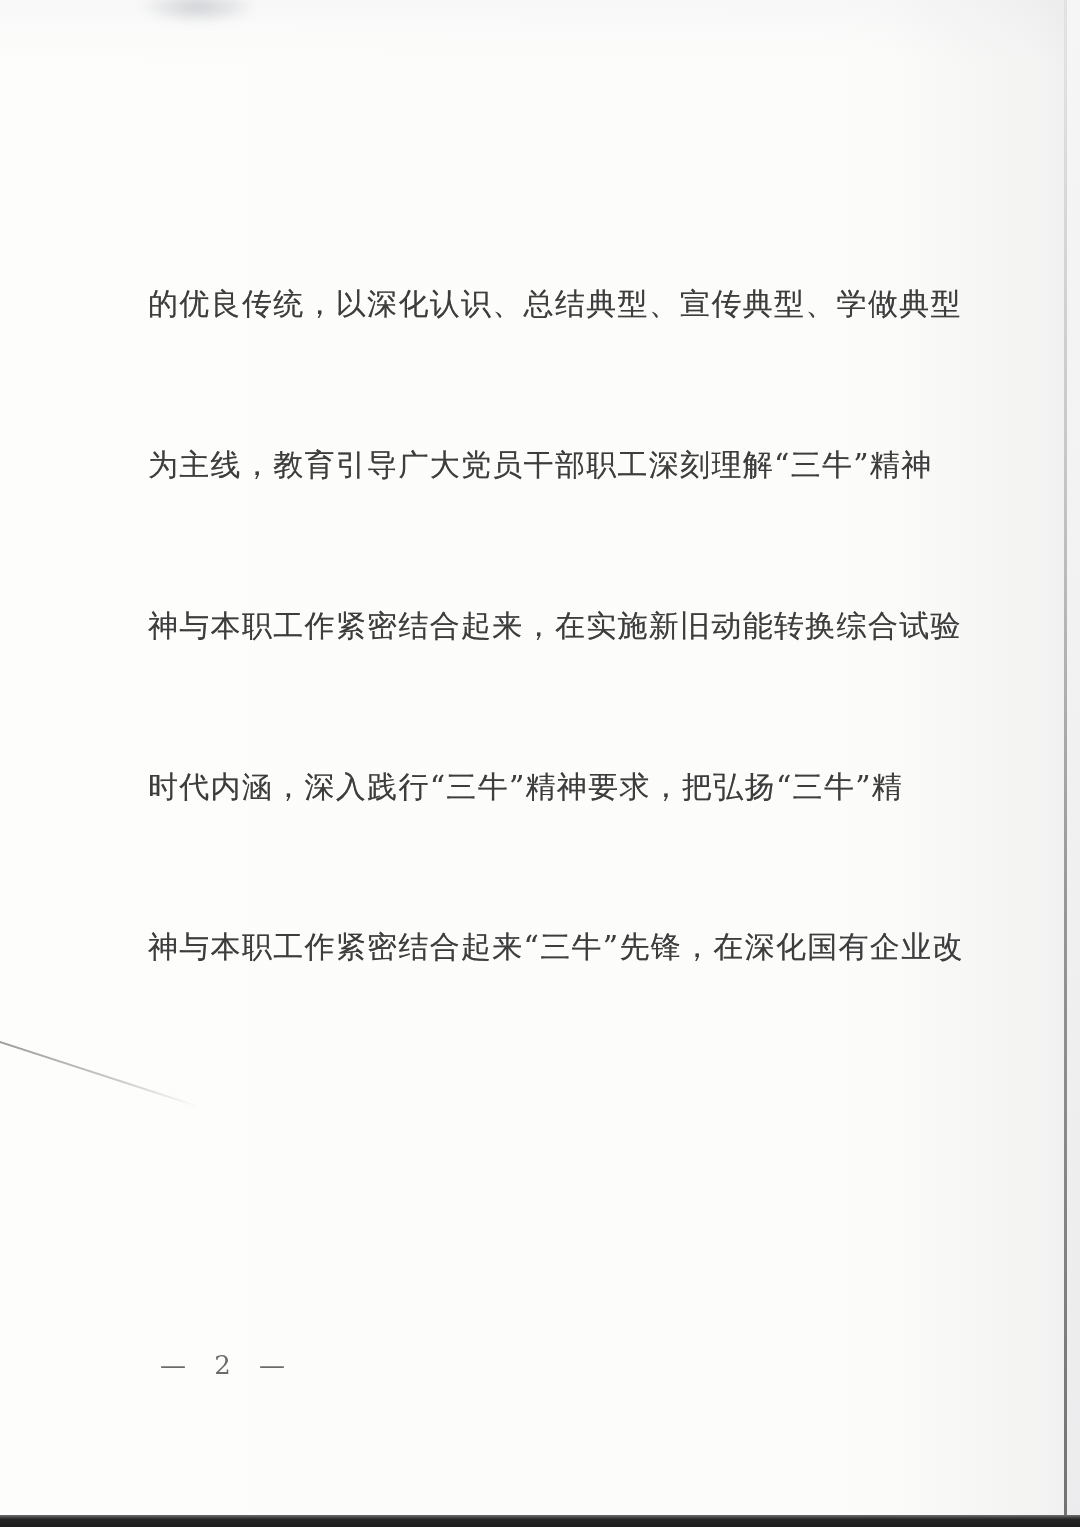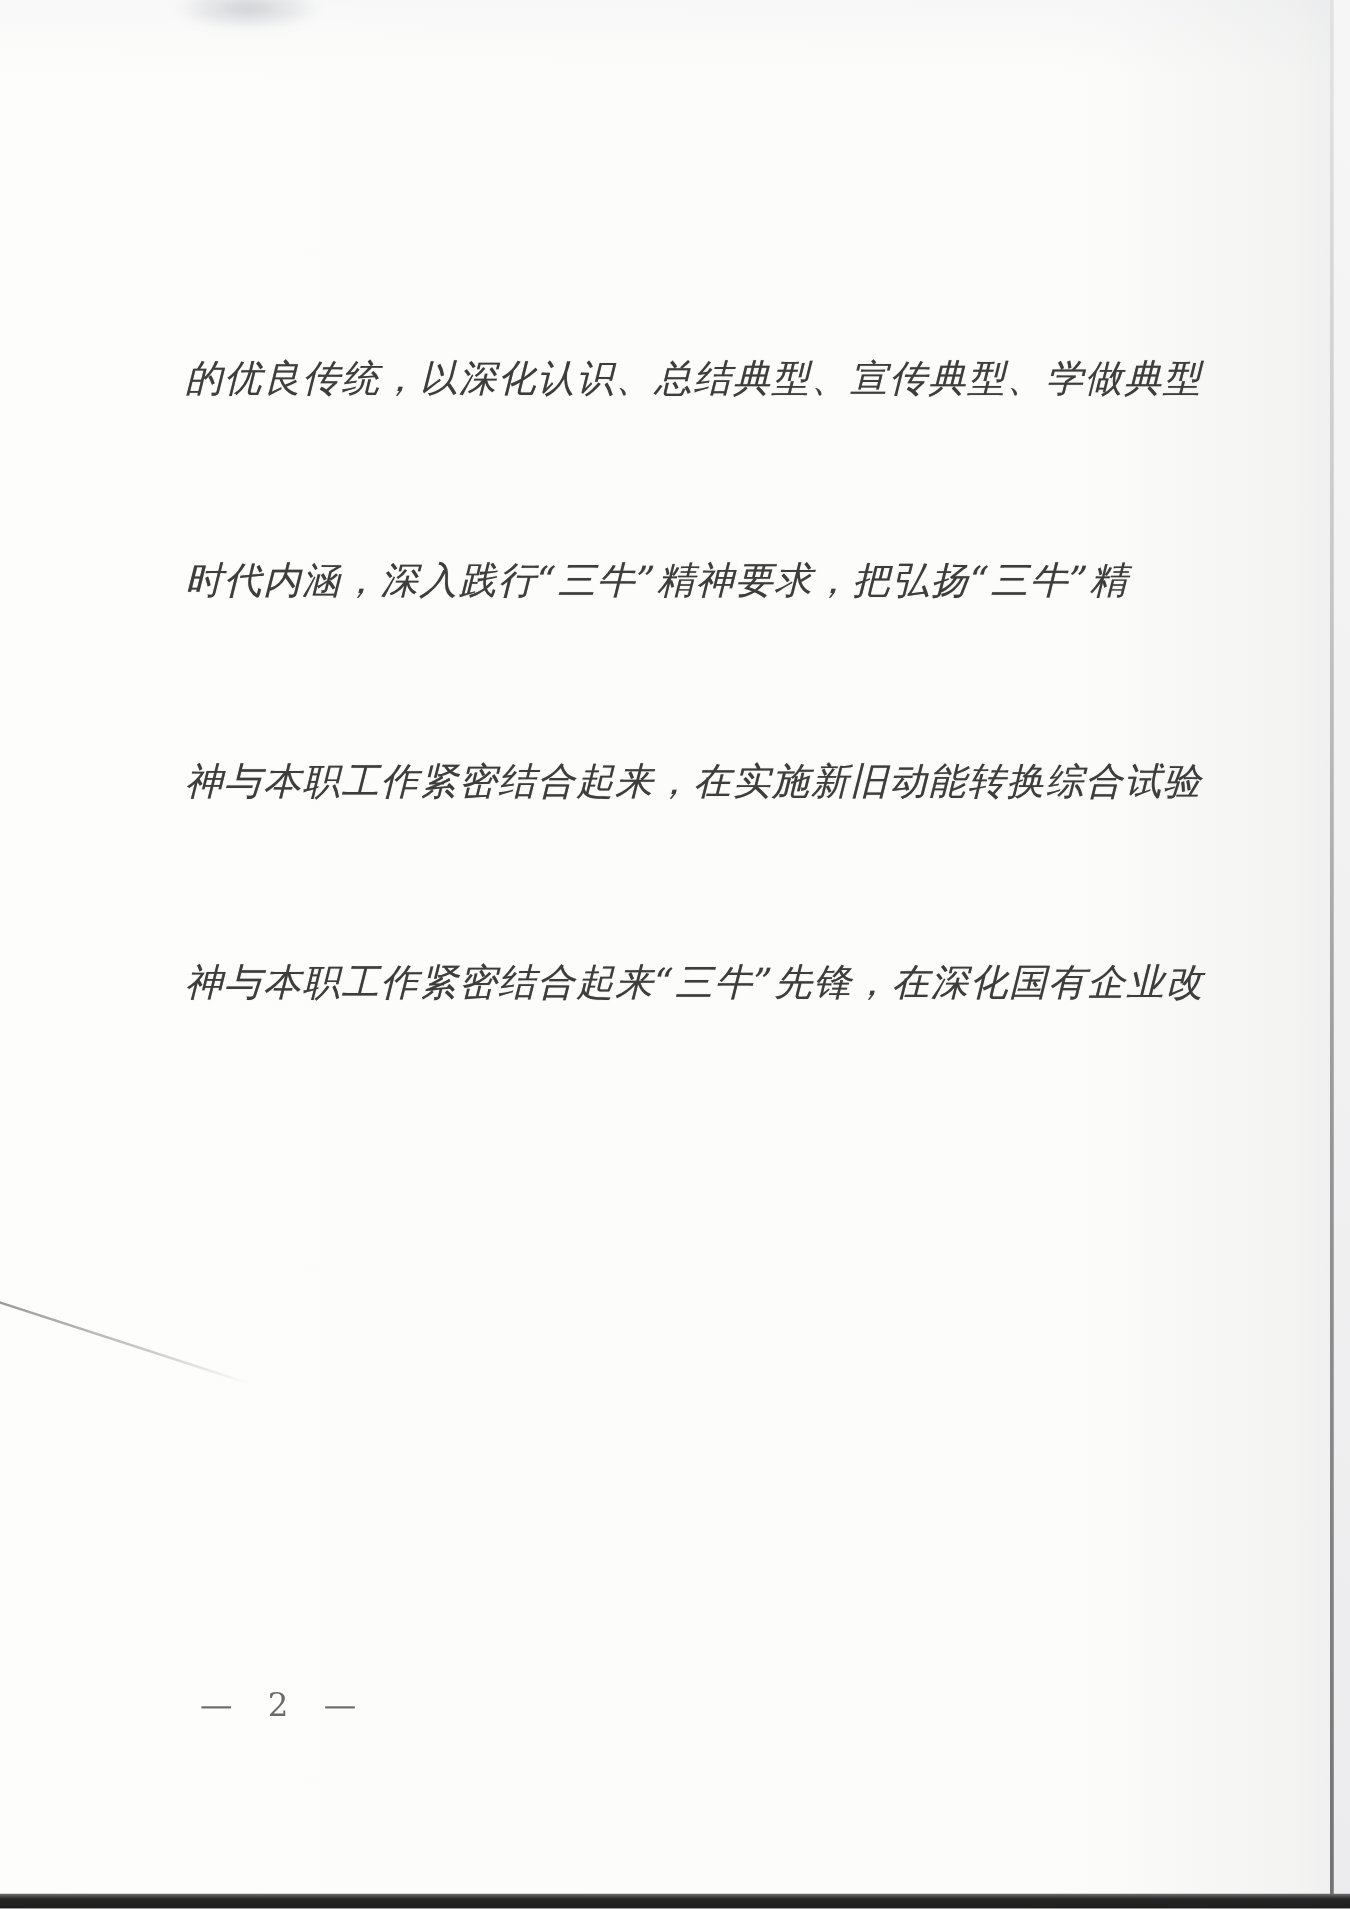--- a/index.html
+++ b/index.html
@@ -32,21 +32,21 @@
     left: 148px;
     top: 170px;
     width: 830px;
     font-size: 30px;
     line-height: 53.6px;
     letter-spacing: 1.3px;
     color: #3d3d3d;
     white-space: pre;
     text-shadow: 0 0 0.6px rgba(70,70,70,0.55);
   }
-  .doc-line { height: 53.6px; font-style: italic; }
+  .doc-line { height: 53.6px; }
 
   .page-footer {
     position: absolute;
     left: 160px;
     top: 1350px;
     font-size: 26px;
     color: #6b6b6b;
     letter-spacing: 4px;
     word-spacing: 12px;
     white-space: pre;
@@ -104,22 +104,23 @@
 </style>
 </head>
 <body>
 
 <div class="page">
 
   <div class="smudge-top"></div>
 
   <div class="doc-lines">
     <div class="doc-line">的优良传统，以深化认识、总结典型、宣传典型、学做典型</div>
+    <div class="doc-line">为主线，教育引导广大党员干部职工深刻理解“三牛”精神</div>
+    <div class="doc-line">神与本职工作紧密结合起来，在实施新旧动能转换综合试验</div>
     <div class="doc-line">时代内涵，深入践行“三牛”精神要求，把弘扬“三牛”精</div>
-    <div class="doc-line">神与本职工作紧密结合起来，在实施新旧动能转换综合试验</div>
     <div class="doc-line">神与本职工作紧密结合起来“三牛”先锋，在深化国有企业改</div>
     
     
     
     
     
     
     
     
     

